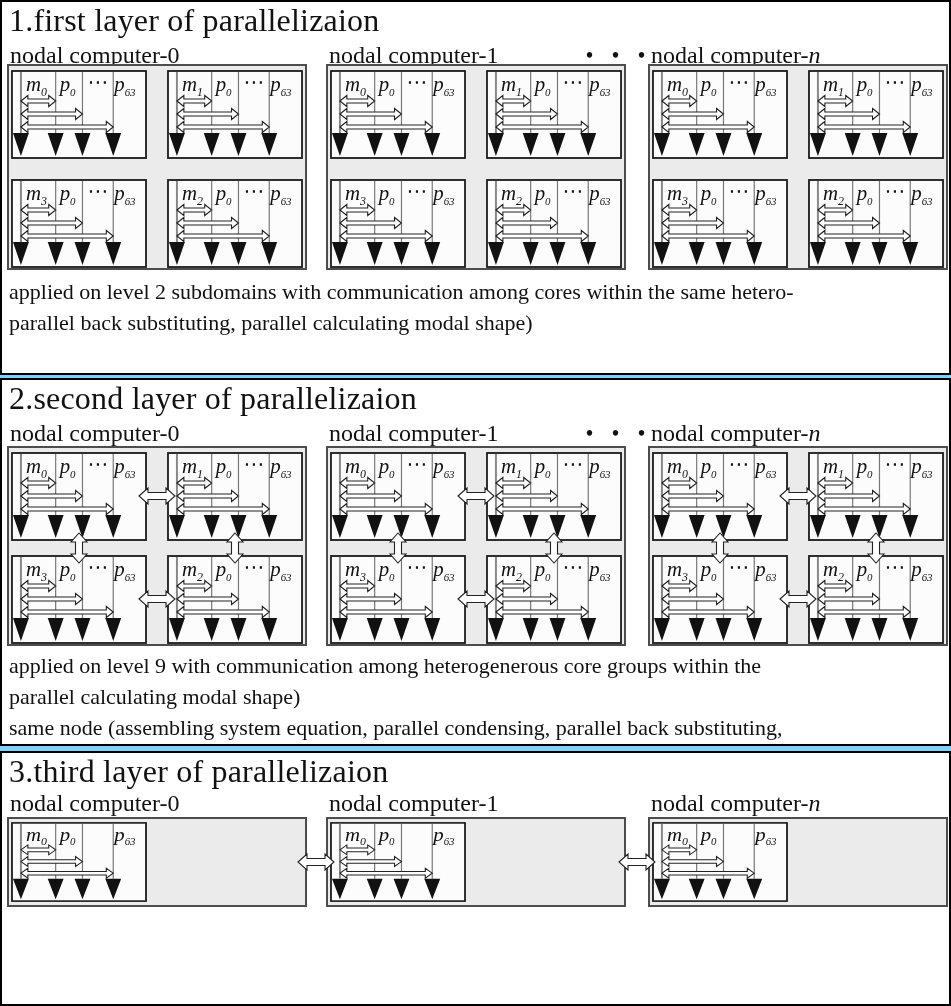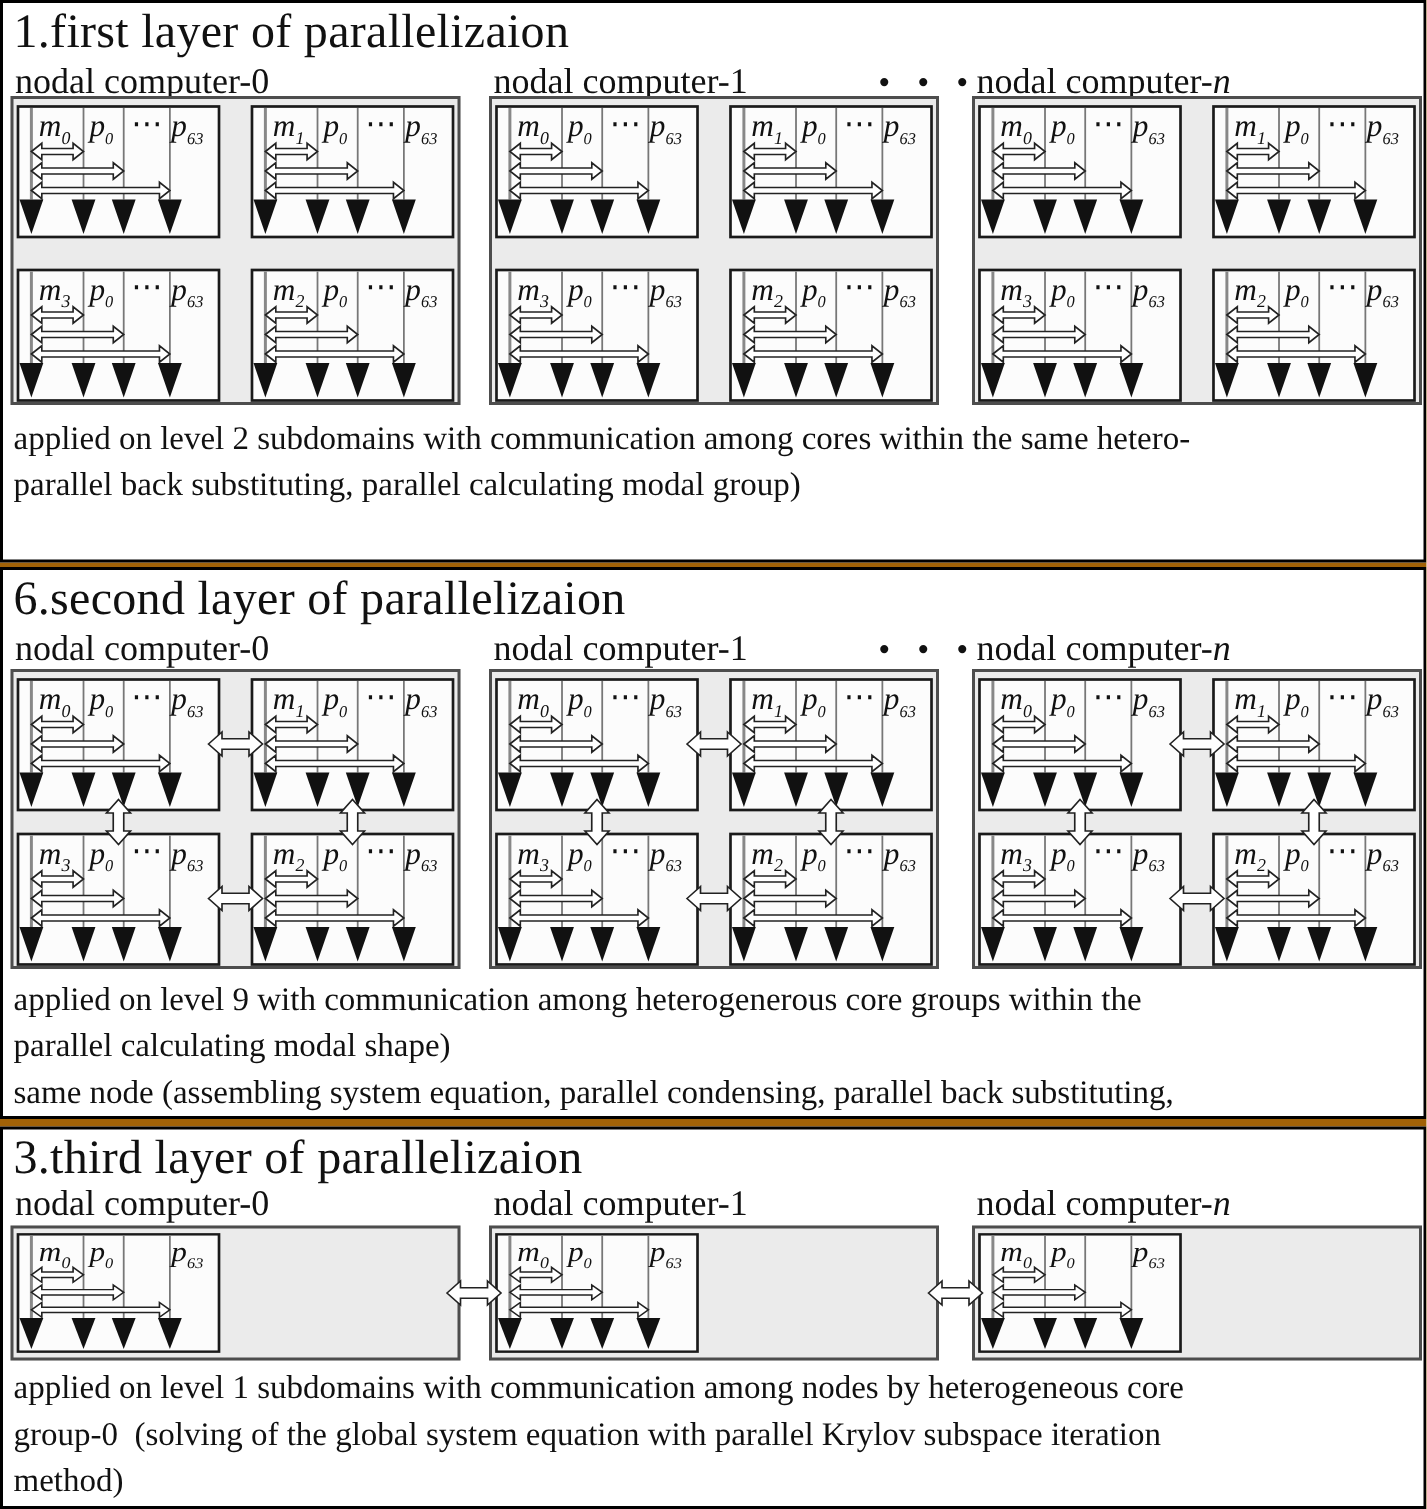--- a/index.html
+++ b/index.html
@@ -1,18 +1,18 @@
 <!DOCTYPE html>
 <html style="--section-border: #000000; --group-fill: #ebebeb; --group-border: #4d4d4d; --core-fill: #fcfcfc; --core-border: #1a1a1a; --arrow-fill: #ffffff; --arrow-stroke: #222222; --triangle: #111111;"><head>
 <meta charset="utf-8">
 <style>
   * { margin:0; padding:0; box-sizing:border-box; }
   html,body { background:#ffffff; }
   .page {
-    position:relative; width:951px; height:1006px; background:#a16207;
+    position:relative; width:951px; height:1006px; background:#7dd3fc;
     font-family:"Liberation Serif","DejaVu Serif",serif; color:#111; overflow:hidden;
   }
   .layer { position:absolute; left:0; width:951px; border:2px solid var(--section-border,#000); background:#fff; }
   .title { position:absolute; left:7px; top:0px; font-size:32px; white-space:nowrap; letter-spacing:.2px; }
   .diagram { position:absolute; inset:0; }
   .nodelabel { position:absolute; font-size:24px; white-space:nowrap;font-family:Liberation Serif, serif; }
   .nodelabel .it { font-style:italic; }
   .hdots { position:absolute; font-size:20px; font-weight:bold; letter-spacing:7px; }
   .groupbox { position:absolute; background:var(--group-fill,#ebebeb); border:2px solid var(--group-border,#4d4d4d); }
   .corebox { position:absolute; overflow:visible; }
@@ -259,26 +259,26 @@
             <polygon points="2,63 18,63 10,86" class="tri"></polygon>
             <polygon points="37,63 53,63 45,86" class="tri"></polygon>
             <polygon points="64,63 80,63 72,86" class="tri"></polygon>
             <polygon points="95,63 111,63 103,86" class="tri"></polygon>
           </svg>
         </div>
         <div class="hdots" style="left:584px;top:42px">• • •</div>
       </div>
     <div class="caption" style="top:274px">
       <div>applied on level 2 subdomains with communication among cores within the same hetero-</div>
-      <div>parallel back substituting, parallel calculating modal group)</div>
+      <div>parallel back substituting, parallel calculating modal shape)</div>
     </div>
   </section>
 
   <section class="layer" style="top:378px;height:368px">
-    <div class="title">6.second layer of parallelizaion</div>
+    <div class="title">2.second layer of parallelizaion</div>
     <div class="diagram">
         <div class="nodelabel" style="left:8px;top:40px"><span>nodal computer-</span><span class="">0</span></div>
         <div class="groupbox" style="left:5px;top:66px;width:300px;height:200px">
           <svg class="corebox" style="left:2px;top:4px" width="136" height="89" viewBox="0 0 137 89" preserveAspectRatio="none">
             <rect x="1" y="1" width="135" height="87" class="corerect"></rect>
             <line x1="10" y1="2" x2="10" y2="63" class="colline first"></line>
             <line x1="45" y1="2" x2="45" y2="63" class="colline"></line>
             <line x1="72" y1="2" x2="72" y2="63" class="colline"></line>
             <line x1="103" y1="2" x2="103" y2="63" class="colline"></line>
             <text x="15" y="21" class="lab it"><tspan>m</tspan><tspan class="sub" dy="5">0</tspan></text>
@@ -606,20 +606,15 @@
             <polygon points="95,63 111,63 103,86" class="tri"></polygon>
           </svg>
         </div>
         <svg class="conn" style="left:295px;top:99px" width="38" height="20">
           <polygon points="1,10 10,2 10,6.5 28,6.5 28,2 37,10 28,18 28,13.5 10,13.5 10,18" class="dblarrow"></polygon>
         </svg>
         <svg class="conn" style="left:616px;top:99px" width="38" height="20">
           <polygon points="1,10 10,2 10,6.5 28,6.5 28,2 37,10 28,18 28,13.5 10,13.5 10,18" class="dblarrow"></polygon>
         </svg>
       </div>
-    <div class="caption" style="top:156px">
-      <div>applied on level 1 subdomains with communication among nodes by heterogeneous core</div>
-      <div>group-0  (solving of the global system equation with parallel Krylov subspace iteration</div>
-      <div>method)</div>
-    </div>
   </section>
 
 </div>
 
 </body></html>

